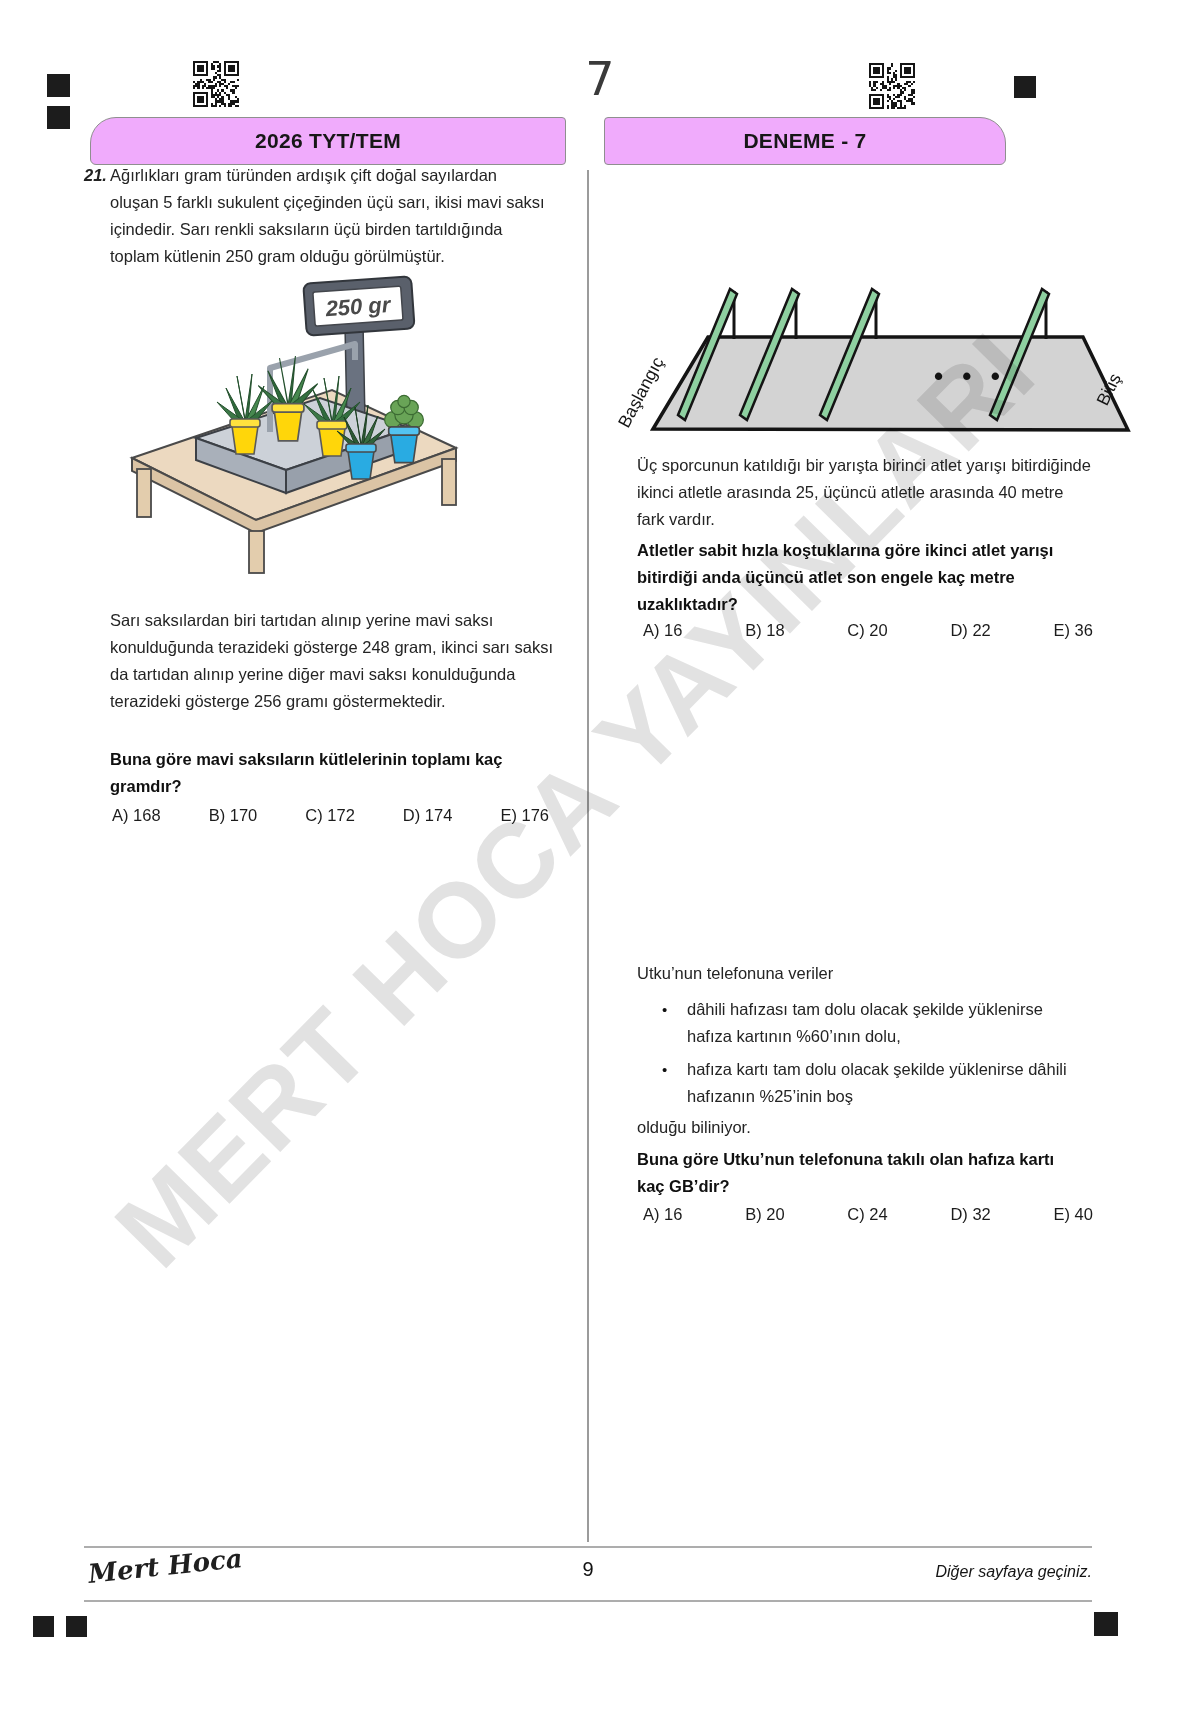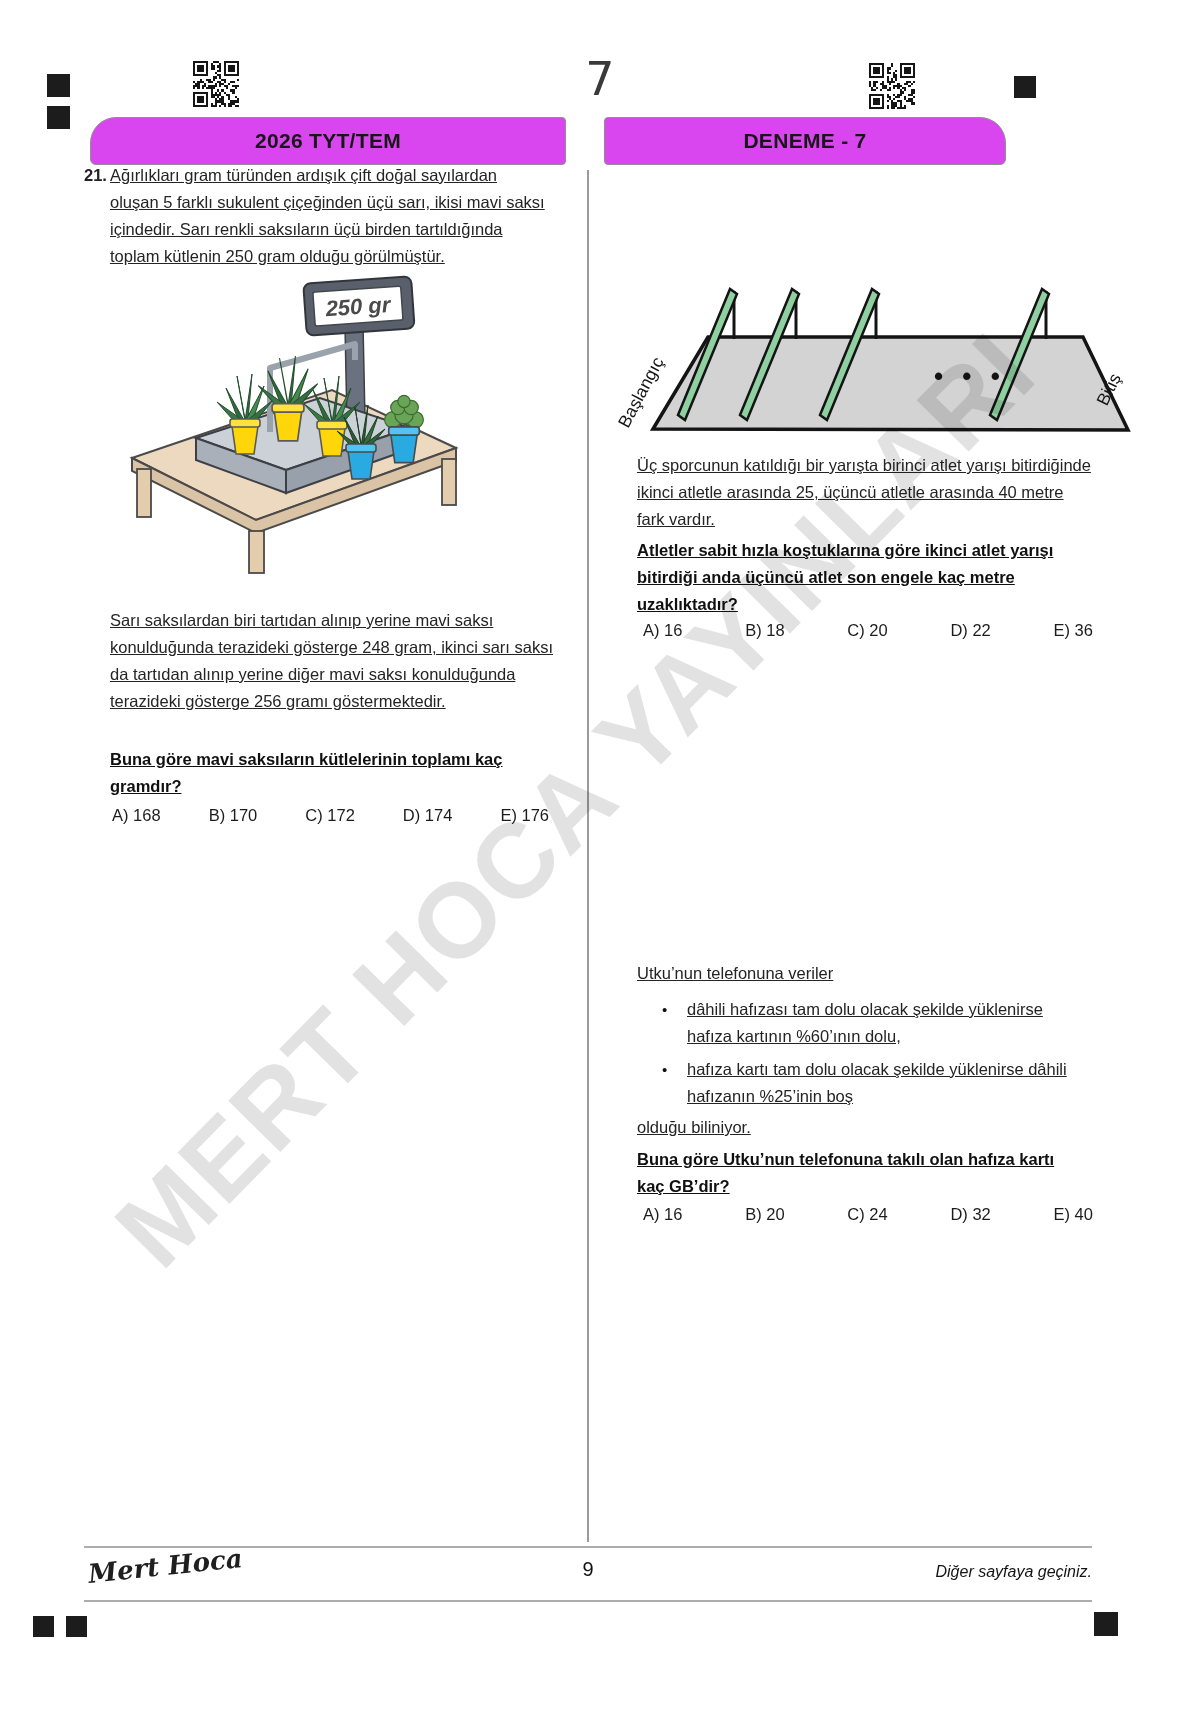--- a/index.html
+++ b/index.html
@@ -2,37 +2,37 @@
 <html><head>
 <meta charset="utf-8">
 <style>
   html,body{margin:0;padding:0;background:#f2f2f2;}
   .page{position:relative;width:1200px;height:1715px;background:#ffffff;overflow:hidden;
         font-family:"Liberation Sans",sans-serif;color:#222;}
   .mark{position:absolute;background:#1c1c1c;}
   .qr{position:absolute;width:46px;height:46px;}
   .pagenum-top{position:absolute;left:558px;top:52px;width:84px;text-align:center;
         font-family:"DejaVu Sans",sans-serif;font-size:46px;font-weight:400;color:#3a3a3a;}
-  .hbox{position:absolute;top:117px;height:46px;border:1.6px solid #8f8f8f;background:#d946ef;
+  .hbox{position:absolute;top:117px;height:46px;border:1.6px solid #8f8f8f;background:#f0abfc;
         display:flex;align-items:center;justify-content:center;
         font-weight:700;font-size:21px;color:#171717;letter-spacing:.3px;z-index:2;}
   .hbox-left{left:90px;width:474px;border-radius:26px 4px 4px 6px;}
   .hbox-right{left:604px;width:400px;border-radius:4px 26px 6px 4px;}
   .divider{position:absolute;left:587px;top:170px;width:1.5px;height:1372px;background:#9b9b9b;}
   .watermark{position:absolute;left:575px;top:800px;z-index:60;pointer-events:none;
         transform:translate(-50%,-50%) rotate(-45.5deg);
         font-size:106px;font-weight:700;letter-spacing:2px;color:#e2e2e2;
         white-space:nowrap;mix-blend-mode:multiply;}
   .col{position:absolute;top:0;height:1545px;z-index:1;}
   .abs{position:absolute;}
   .qhead{position:absolute;display:flex;}
   .qnum{font-weight:700;font-size:16.5px;line-height:27px;flex:0 0 auto;}
-  .qnum-l{width:26px;}
+  .qnum-l{width:26px;font-style:italic;}
   .qnum-r{width:31px;}
-  .ptext{font-size:16.5px;line-height:27px;margin:0;color:#242424;text-decoration:underline;}
+  .ptext{font-size:16.5px;line-height:27px;margin:0;color:#242424;}
   .bold{font-weight:700;color:#101010;}
   .opts{display:flex;justify-content:space-between;font-size:16.5px;line-height:27px;color:#1c1c1c;}
   .underline{border-bottom:1.7px solid #2e2e2e;padding-bottom:1px;}
   .bullet-row{position:absolute;display:flex;}
   .bullet-dot{flex:0 0 25px;font-size:15px;line-height:27px;color:#111;}
   .figure{position:absolute;}
   .frule{position:absolute;left:84px;width:1008px;height:2px;background:#adadad;}
   .sig{position:absolute;left:88px;top:1551px;font-family:"DejaVu Serif",serif;
         font-style:italic;font-weight:700;font-size:26px;color:#1f1f1f;transform:rotate(-6deg);}
   .pagenum-bottom{position:absolute;left:558px;top:1558px;width:60px;text-align:center;

